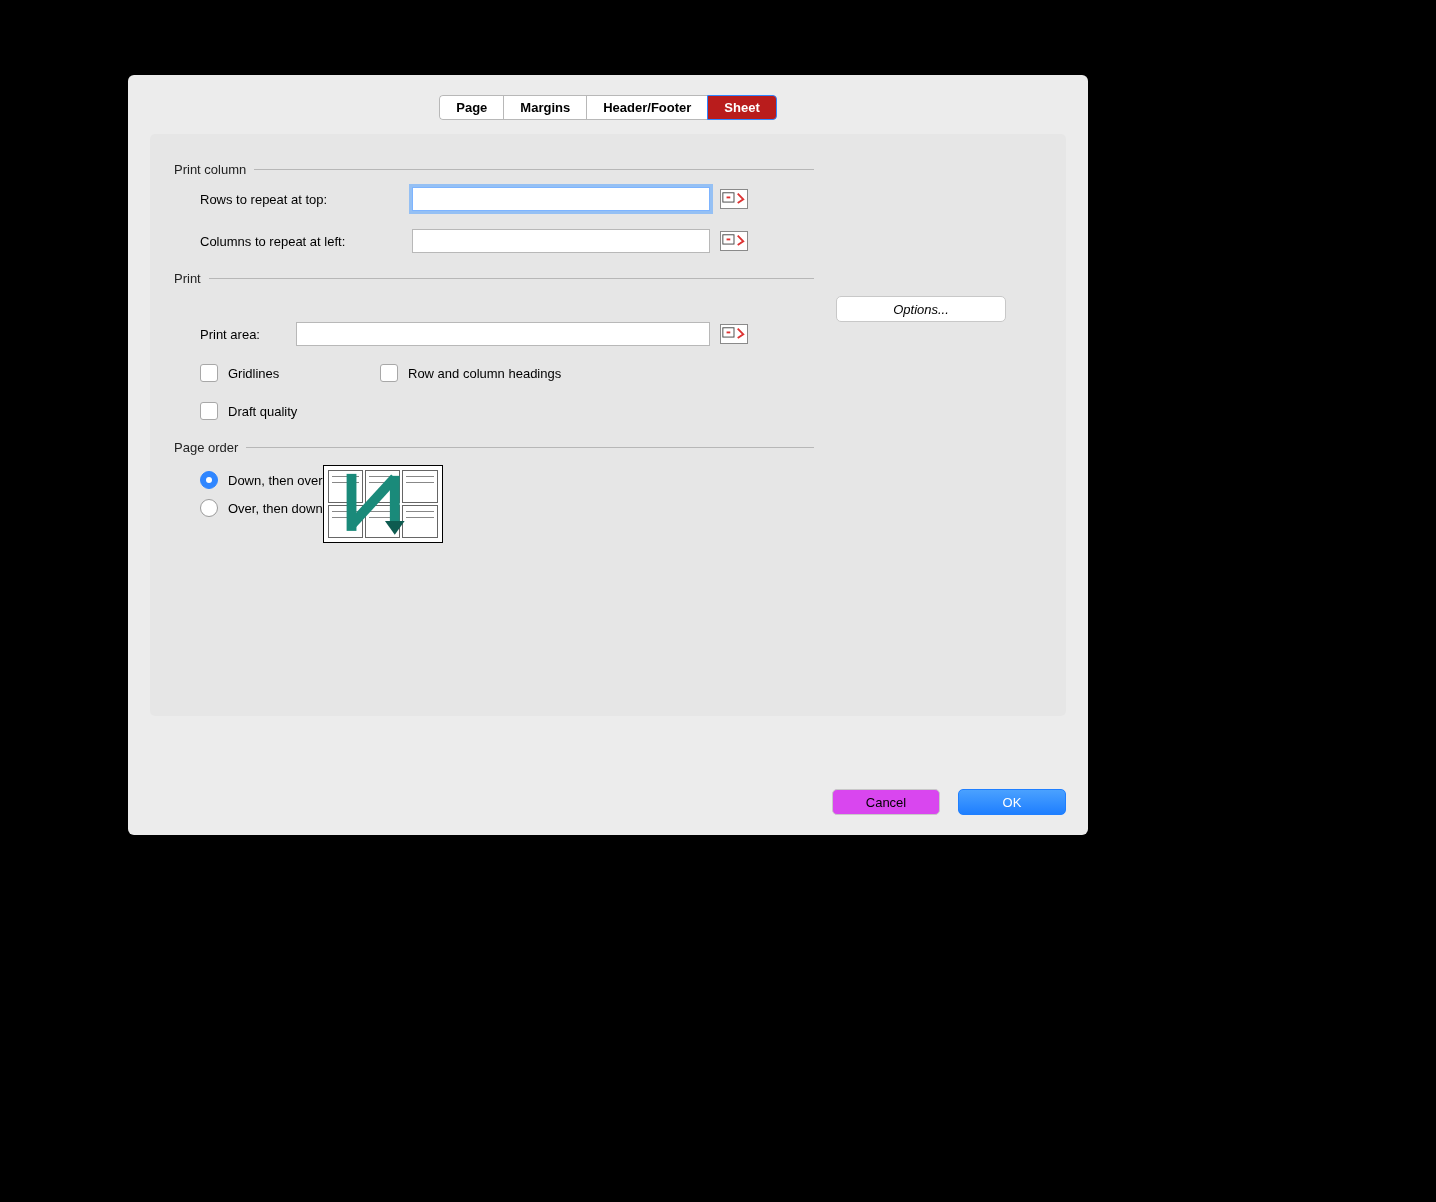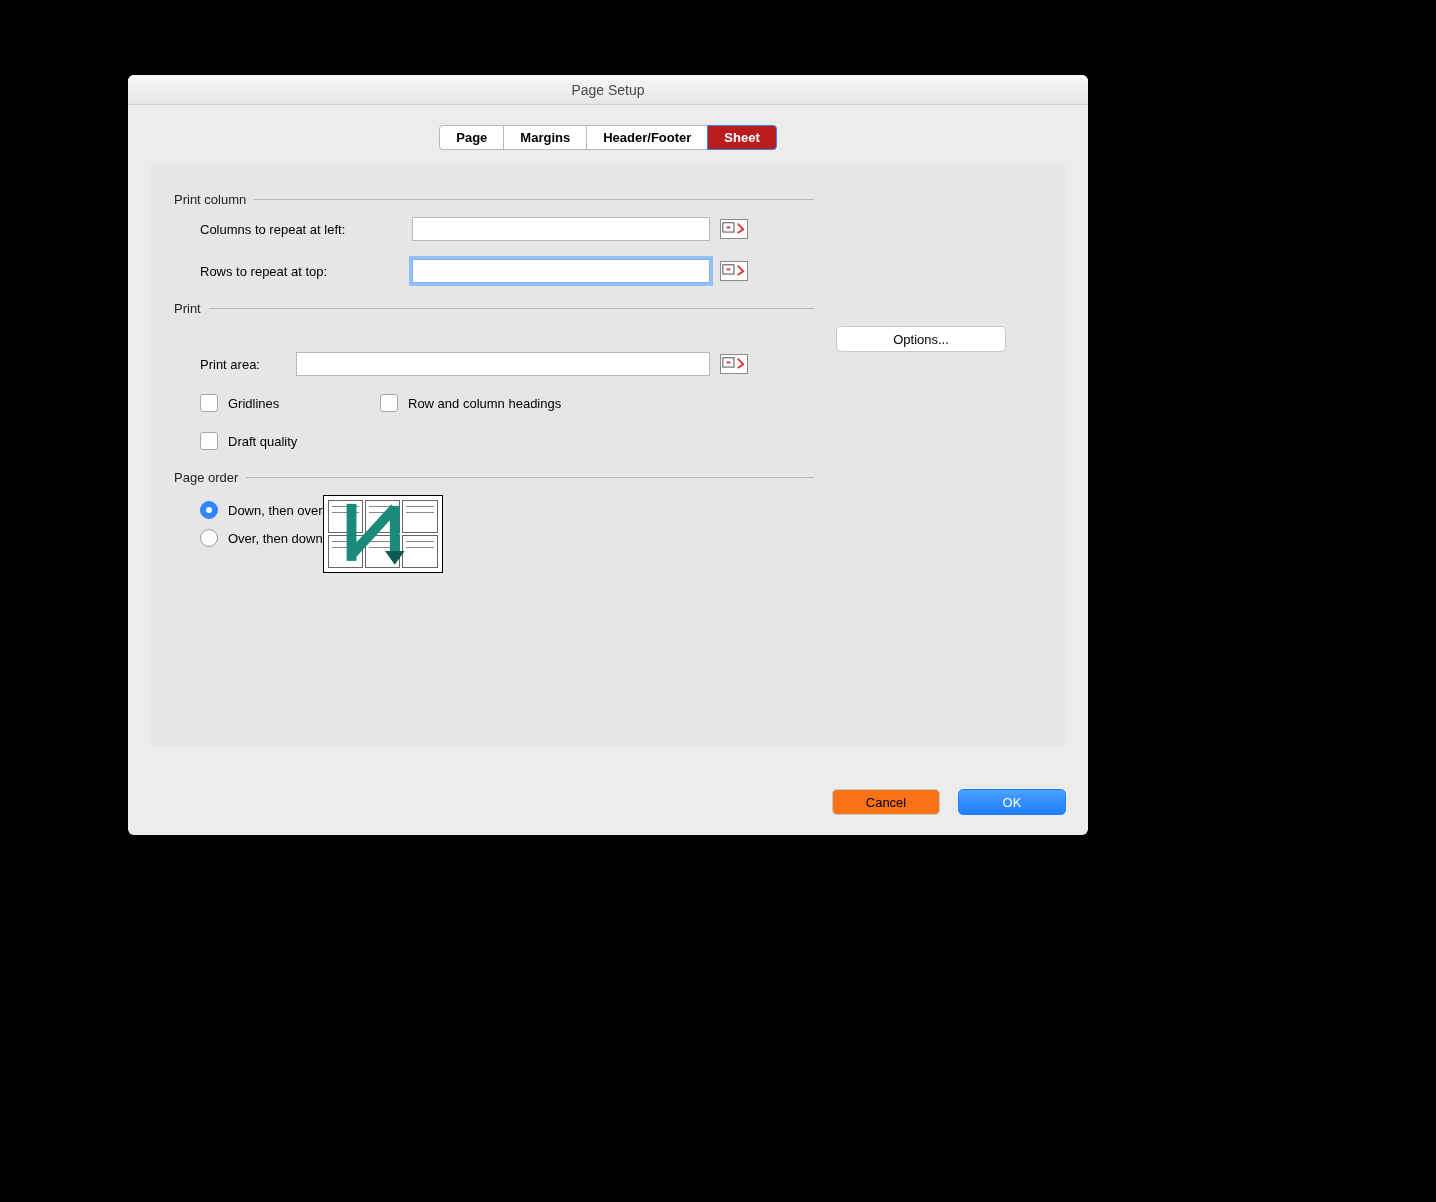--- a/index.html
+++ b/index.html
@@ -67,21 +67,21 @@
     border-radius: 5px;
     padding: 22px 24px 22px 24px;
     height: 582px;
     position: relative;
   }
   .content-cols {
     display: flex;
     gap: 22px;
   }
   .left-col { width: 640px; }
-  .right-col { flex: 1; }
+  .right-col { flex: 1; font-style: italic; }
 
   .group-header {
     display: flex;
     align-items: center;
     gap: 8px;
     margin: 6px 0 10px 0;
     font-size: 13px;
     color: #222;
   }
   .group-header .line {
@@ -252,35 +252,34 @@
     height: 26px;
     min-width: 108px;
     border-radius: 5px;
     font-size: 13px;
     display: flex;
     align-items: center;
     justify-content: center;
     padding: 0 14px;
   }
   .btn.default {
-    background: #f97316;
+    background: #d946ef;
     border: 1px solid #c8c8c8;
     color: #000;
   }
   .btn.primary {
     background: linear-gradient(#4aa1ff,#1f7fff);
     color: #fff;
     border: 1px solid #1f7fff;
   }
 </style>
 </head>
 <body>
 
 <div class="dialog">
-  <div class="titlebar">Page Setup</div>
 
   <div class="body-area">
 
     <div class="tab-row">
       <div class="seg">
         <div class="seg-item">Page</div>
         <div class="seg-item">Margins</div>
         <div class="seg-item">Header/Footer</div>
         <div class="seg-item active">Sheet</div>
       </div>
@@ -289,34 +288,34 @@
     <div class="panel">
       <div class="content-cols">
         <div class="left-col">
 
           <div class="group-header">
             <span>Print column</span>
             <div class="line"></div>
           </div>
 
           <div class="row">
-            <span class="lbl">Columns to repeat at left:</span>
-            <input class="txt" value="" style="">
+            <span class="lbl">Rows to repeat at top:</span>
+            <input class="txt focus" value="" style="">
             <span class="range-btn">
               <svg viewBox="0 0 28 20">
                   <rect x="2" y="3" width="12" height="10" fill="#fff" stroke="#444"></rect>
                   <rect x="6" y="7" width="4" height="2" fill="#d33"></rect>
                   <path d="M18 4 L24 10 L18 14" fill="none" stroke="#d33" stroke-width="2"></path>
                 </svg>
             </span>
           </div>
 
           <div class="row">
-            <span class="lbl">Rows to repeat at top:</span>
-            <input class="txt focus" value="" style="">
+            <span class="lbl">Columns to repeat at left:</span>
+            <input class="txt" value="" style="">
             <span class="range-btn">
               <svg viewBox="0 0 28 20">
                   <rect x="2" y="3" width="12" height="10" fill="#fff" stroke="#444"></rect>
                   <rect x="6" y="7" width="4" height="2" fill="#d33"></rect>
                   <path d="M18 4 L24 10 L18 14" fill="none" stroke="#d33" stroke-width="2"></path>
                 </svg>
             </span>
           </div>
 
           <div class="group-header">

